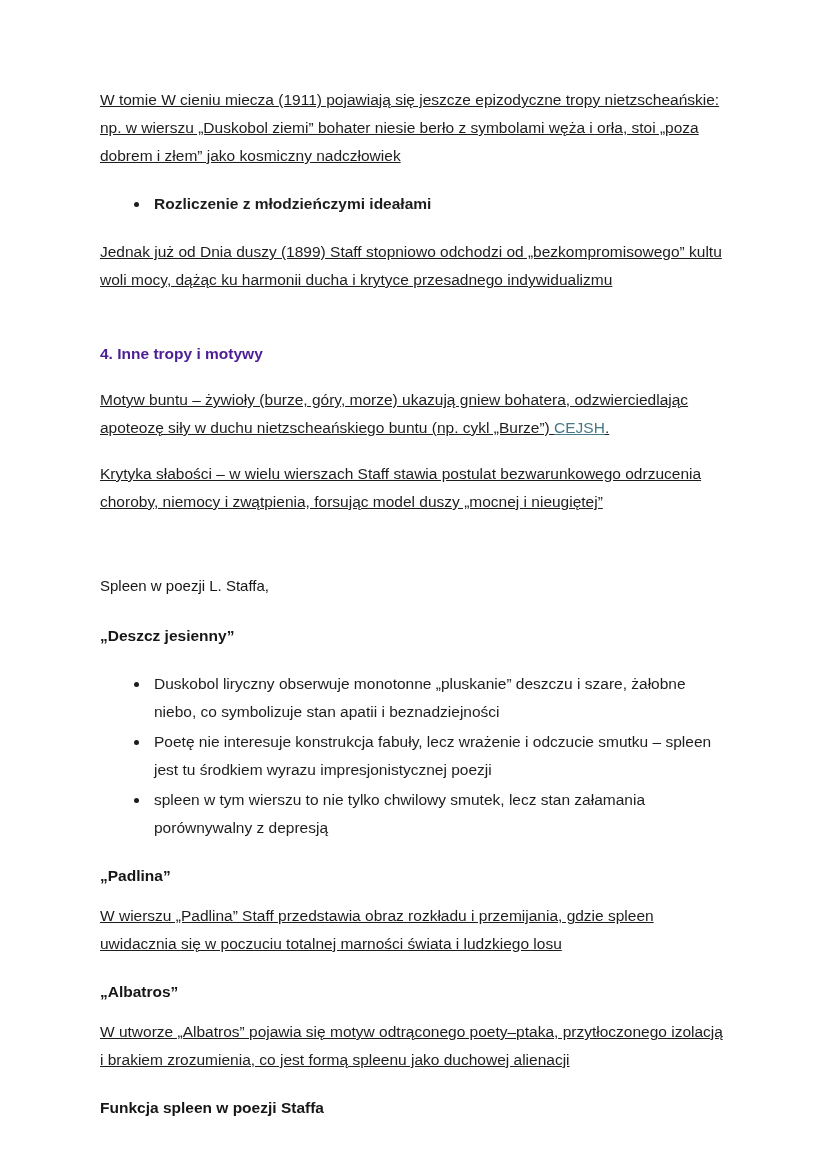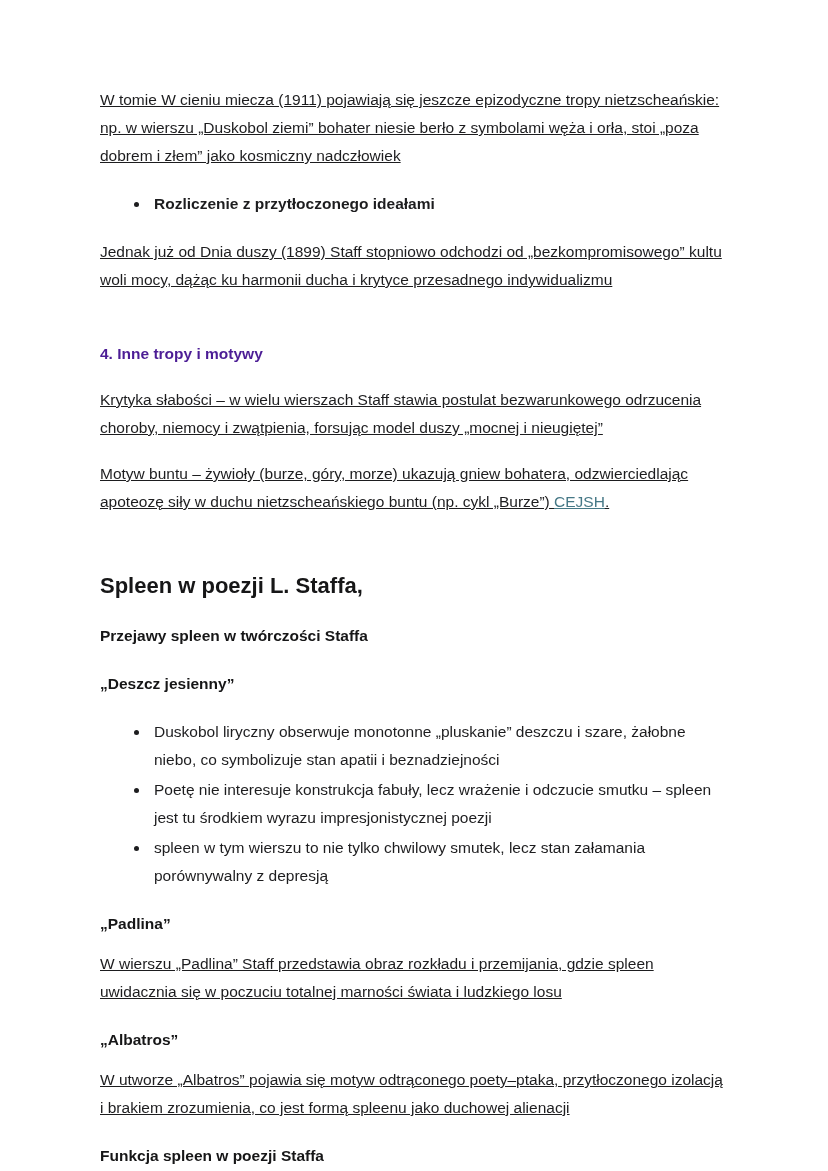--- a/index.html
+++ b/index.html
@@ -19,23 +19,23 @@
   }
   p.body { margin: 0 0 18px 0; text-decoration: underline; }
   ul.bullets {
     margin: 20px 0 20px 0;
     padding: 0 0 0 50px;
     list-style: disc;
   }
   ul.bullets li { padding-left: 4px; margin: 0 0 2px 0; }
   ul.bullets li.bold { font-weight: bold; }
   h2.doc-title {
-    font-size: 22px;
+    font-size: 15px;
     line-height: 28px;
-    font-weight: bold;
+    font-weight: normal;
     margin: 56px 0 22px 0;
     color: #161617;
   }
   h3.section-h {
     font-size: 15.5px;
     line-height: 28px;
     font-weight: bold;
     margin: 46px 0 18px 0;
     color: #4c1d95;
   }
@@ -52,34 +52,33 @@
   }
 </style>
 </head>
 <body>
 
 <div class="page">
 
   <p class="body">W tomie W cieniu miecza (1911) pojawiają się jeszcze epizodyczne tropy nietzscheańskie: np. w wierszu „Duskobol ziemi” bohater niesie berło z symbolami węża i orła, stoi „poza dobrem i złem” jako kosmiczny nadczłowiek</p>
 
   <ul class="bullets">
-    <li class="bold">Rozliczenie z przytłoczonego ideałami</li>
+    <li class="bold">Rozliczenie z młodzieńczymi ideałami</li>
   </ul>
 
   <p class="body">Jednak już od Dnia duszy (1899) Staff stopniowo odchodzi od „bezkompromisowego” kultu woli mocy, dążąc ku harmonii ducha i krytyce przesadnego indywidualizmu</p>
 
   <h3 class="section-h">4. Inne tropy i motywy</h3>
 
+  <p class="body"><span>Motyw buntu – żywioły (burze, góry, morze) ukazują gniew bohatera, odzwierciedlając apoteozę siły w duchu nietzscheańskiego buntu (np. cykl „Burze”) </span><a class="link" href="#" style="color: rgb(70, 120, 134);">CEJSH</a><span>.</span></p>
+
   <p class="body">Krytyka słabości – w wielu wierszach Staff stawia postulat bezwarunkowego odrzucenia choroby, niemocy i zwątpienia, forsując model duszy „mocnej i nieugiętej”</p>
-
-  <p class="body"><span>Motyw buntu – żywioły (burze, góry, morze) ukazują gniew bohatera, odzwierciedlając apoteozę siły w duchu nietzscheańskiego buntu (np. cykl „Burze”) </span><a class="link" href="#" style="color: rgb(70, 120, 134);">CEJSH</a><span>.</span></p>
 
   <h2 class="doc-title">Spleen w poezji L. Staffa,</h2>
 
-  <h4 class="sub-h">Przejawy spleen w twórczości Staffa</h4>
 
   <h4 class="sub-h">„Deszcz jesienny”</h4>
 
   <ul class="bullets">
     <li>Duskobol liryczny obserwuje monotonne „pluskanie” deszczu i szare, żałobne niebo, co symbolizuje stan apatii i beznadziejności</li>
     <li>Poetę nie interesuje konstrukcja fabuły, lecz wrażenie i odczucie smutku – spleen jest tu środkiem wyrazu impresjonistycznej poezji</li>
     <li>spleen w tym wierszu to nie tylko chwilowy smutek, lecz stan załamania porównywalny z depresją</li>
   </ul>
 
   <h4 class="sub-h">„Padlina”</h4>

